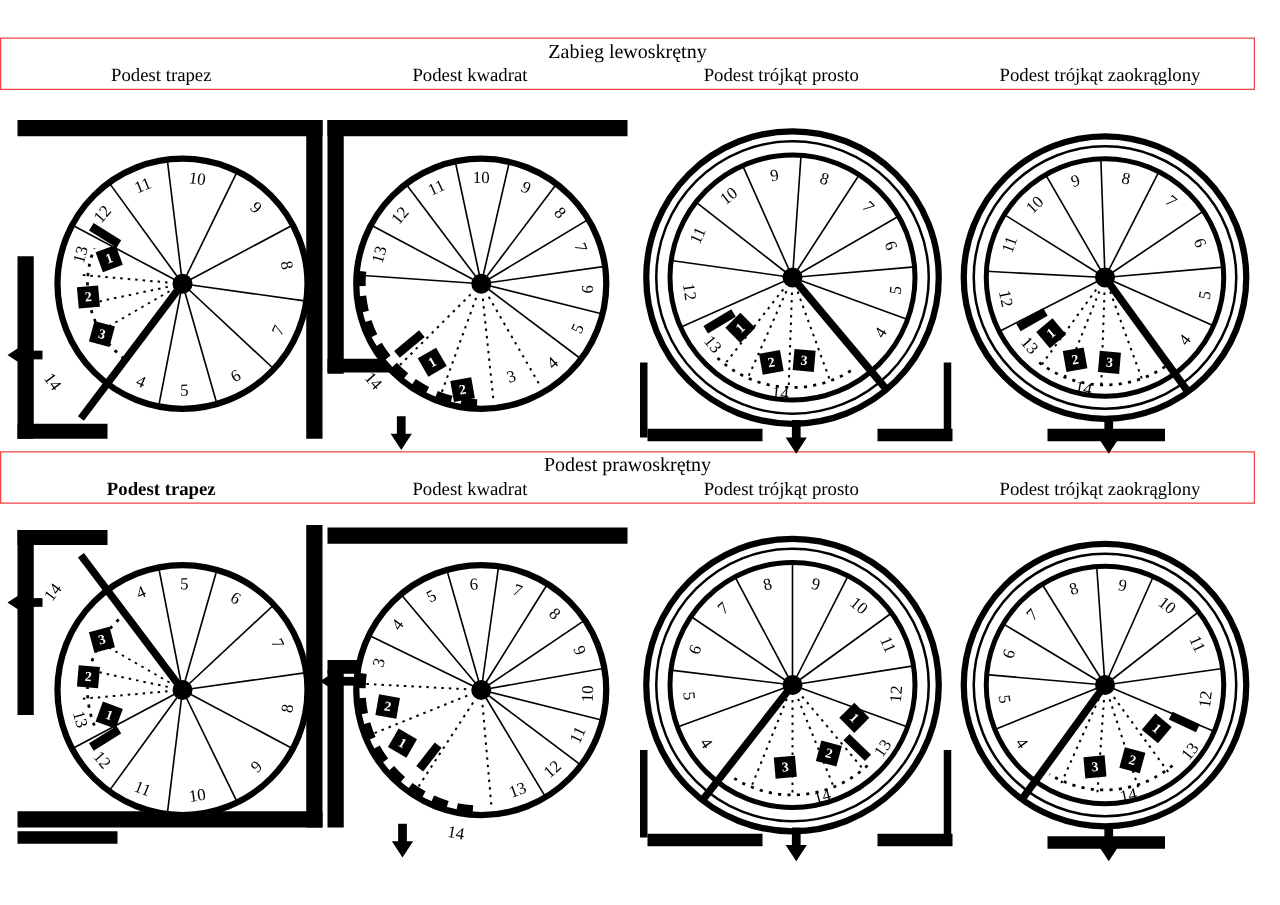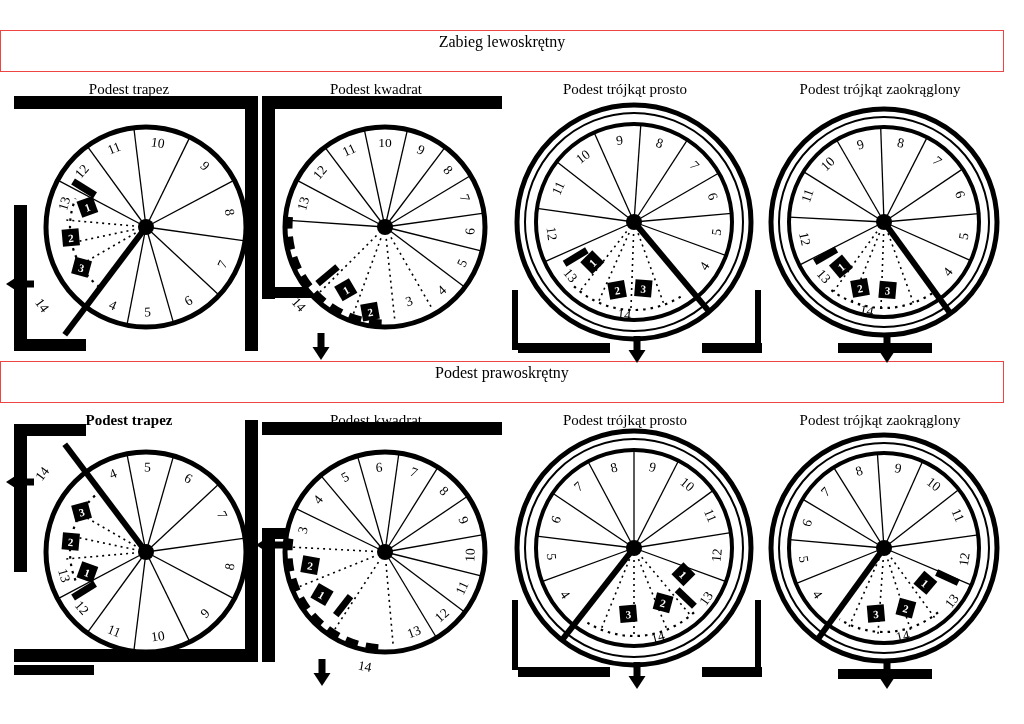--- a/index.html
+++ b/index.html
@@ -1,21 +1,21 @@
 <!DOCTYPE html>
 <html><head>
 <meta charset="utf-8">
 <style>
   html,body{margin:0;padding:0;background:#fff;}
   .page{position:relative;width:1024px;height:724px;background:#ffffff;overflow:hidden;
         font-family:"Liberation Serif","DejaVu Serif",serif;color:#000;}
   .band{position:absolute;left:0;width:1004px;height:42px;border:1px solid #ef4444;background:#fff;box-sizing:border-box;}
   .band-title{text-align:center;font-size:16px;line-height:20px;padding-top:1px;}
   .band-labels{display:grid;grid-template-columns:256px 238px 260px 250px;font-size:15px;line-height:19px;text-align:center;}
-  .band-labels span{white-space:nowrap;margin-top:28px;}
+  .band-labels span{white-space:nowrap;}
   svg#diagram{position:absolute;left:0;top:0;font-family:"Liberation Serif","DejaVu Serif",serif;}
 </style>
 </head>
 <body>
 
 <div class="page">
 
   <div class="band" style="top:30px">
     <div class="band-title">Zabieg lewoskrętny</div>
     <div class="band-labels">

